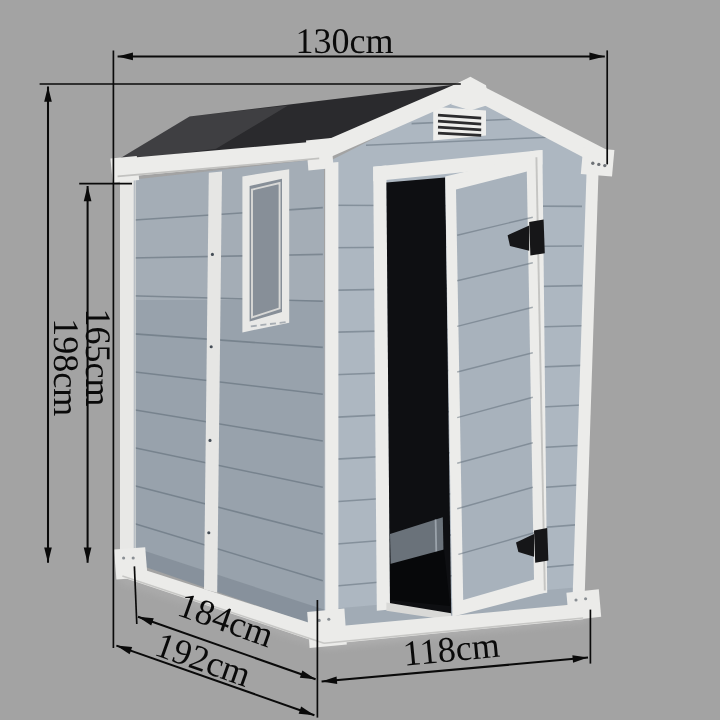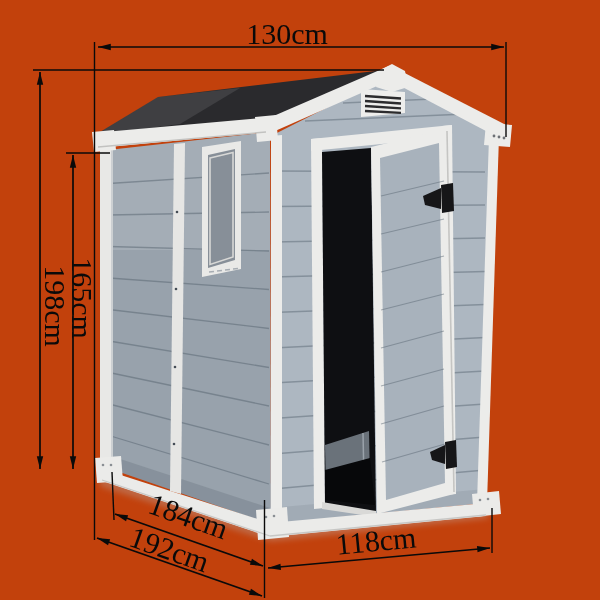--- a/index.html
+++ b/index.html
@@ -1,16 +1,16 @@
 <!DOCTYPE html>
 <html><head>
 <meta charset="utf-8">
 <style>
   html,body{margin:0;padding:0;background:#ffffff;}
-  .canvas{position:relative;width:600px;height:600px;background:#c2410c;overflow:hidden;
+  .canvas{position:relative;width:600px;height:600px;background:#a3a3a3;overflow:hidden;
           font-family:"Liberation Serif","DejaVu Serif",serif;}
   svg{display:block;}
   text{font-family:"Liberation Serif","DejaVu Serif",serif;}
 </style>
 </head>
 <body>
 
 <div class="canvas">
 <svg width="600" height="600" viewBox="0 0 600 600">
   <defs>

